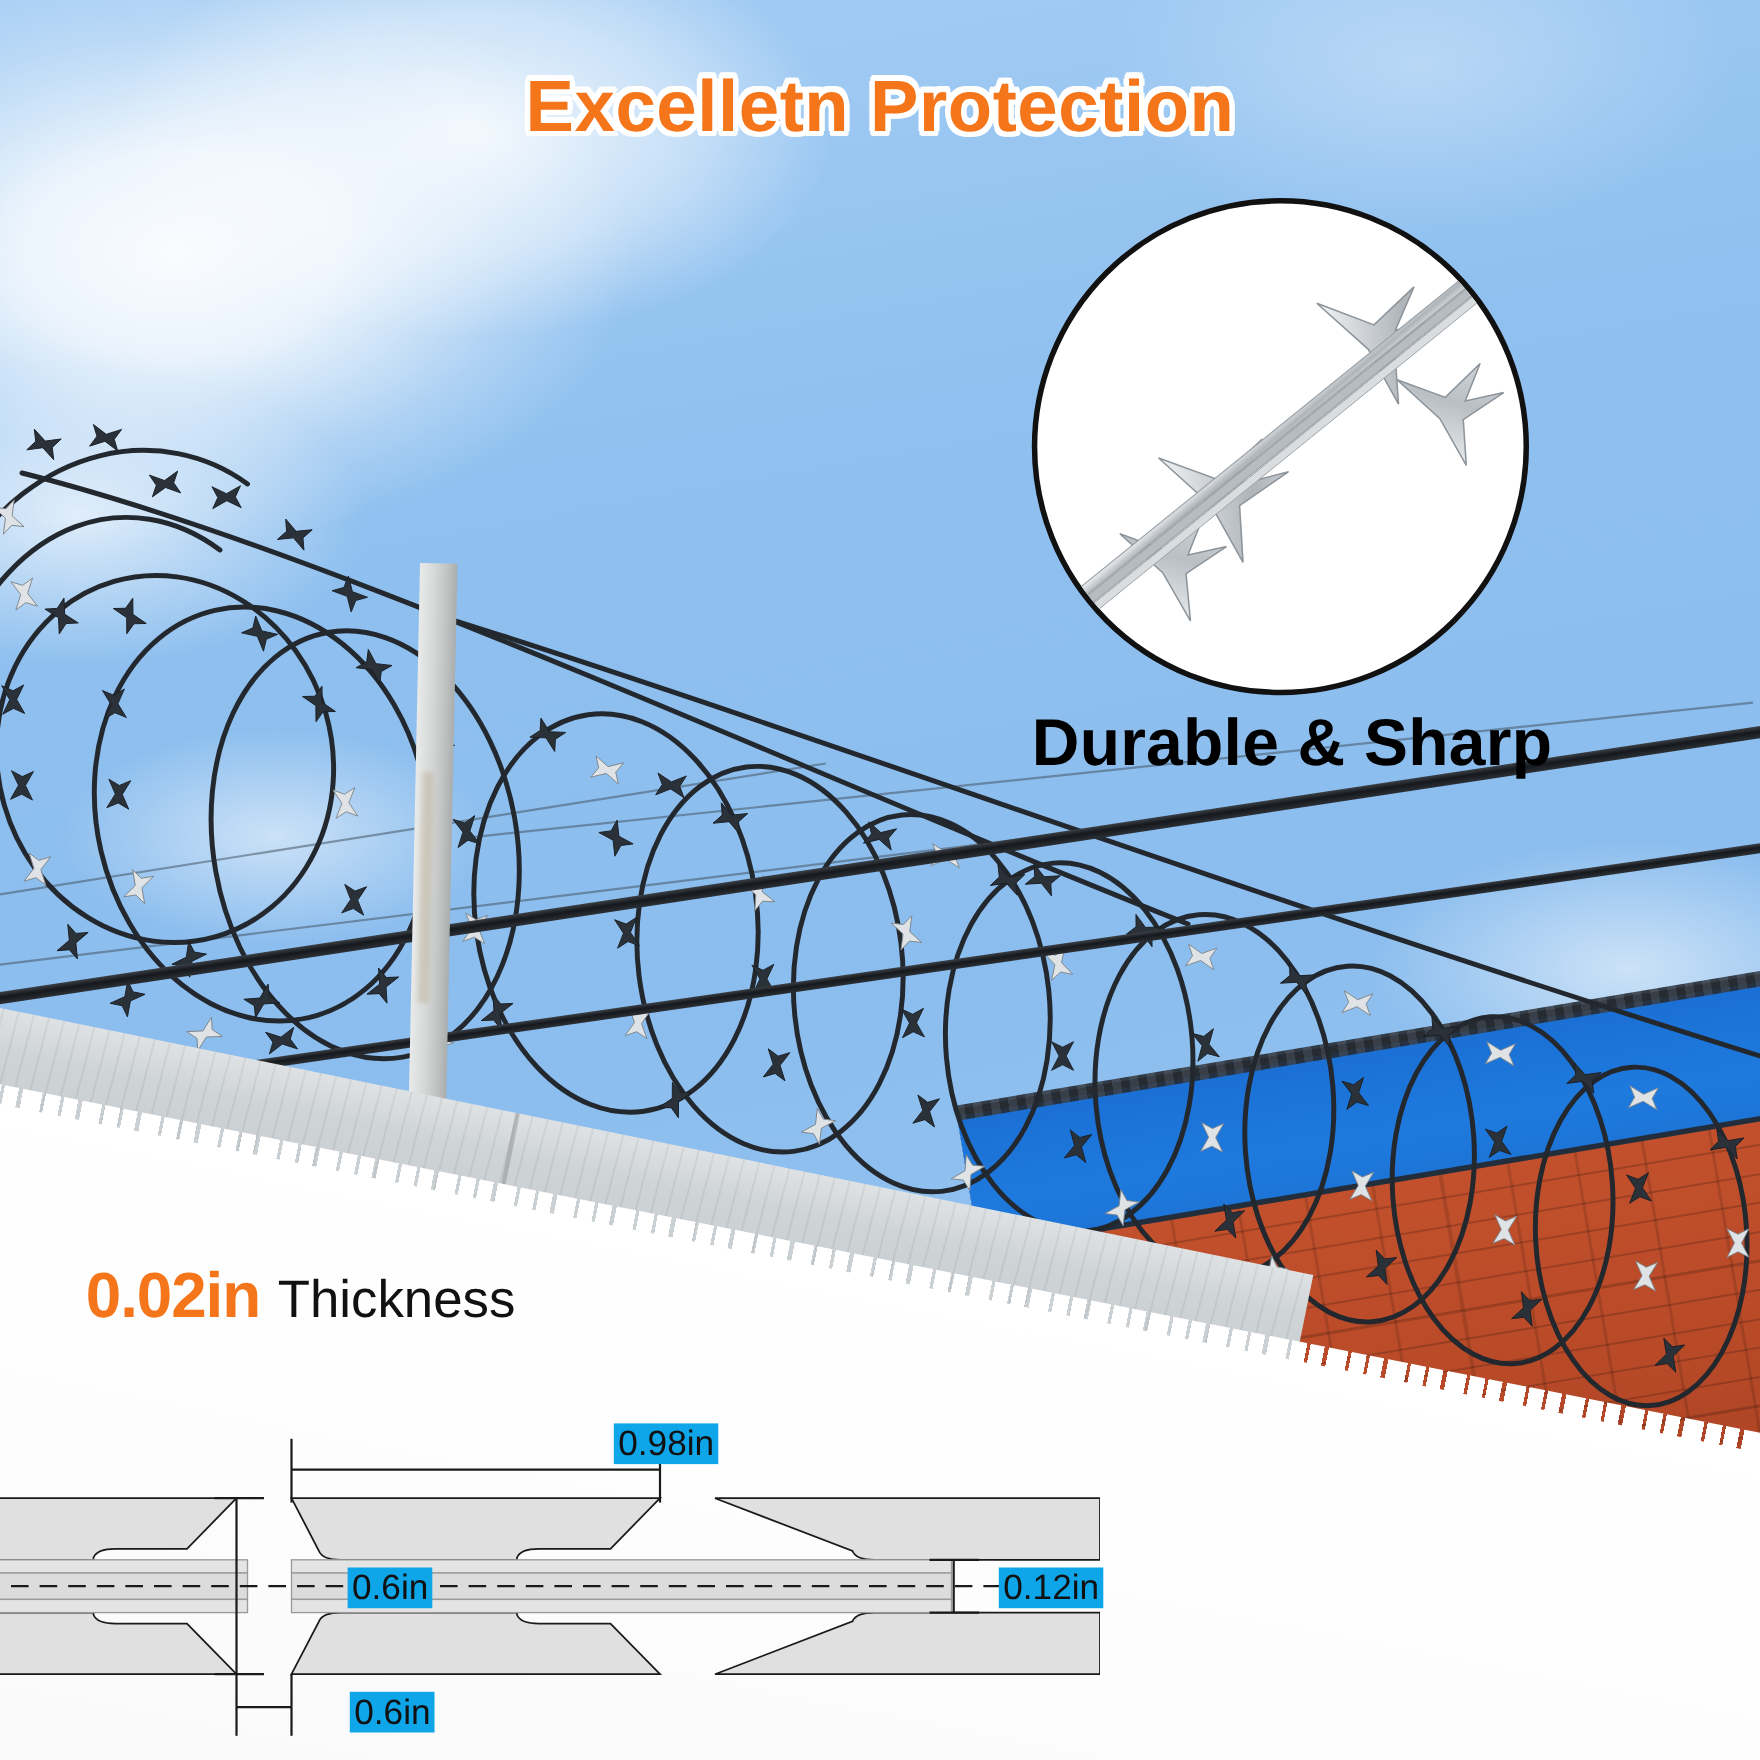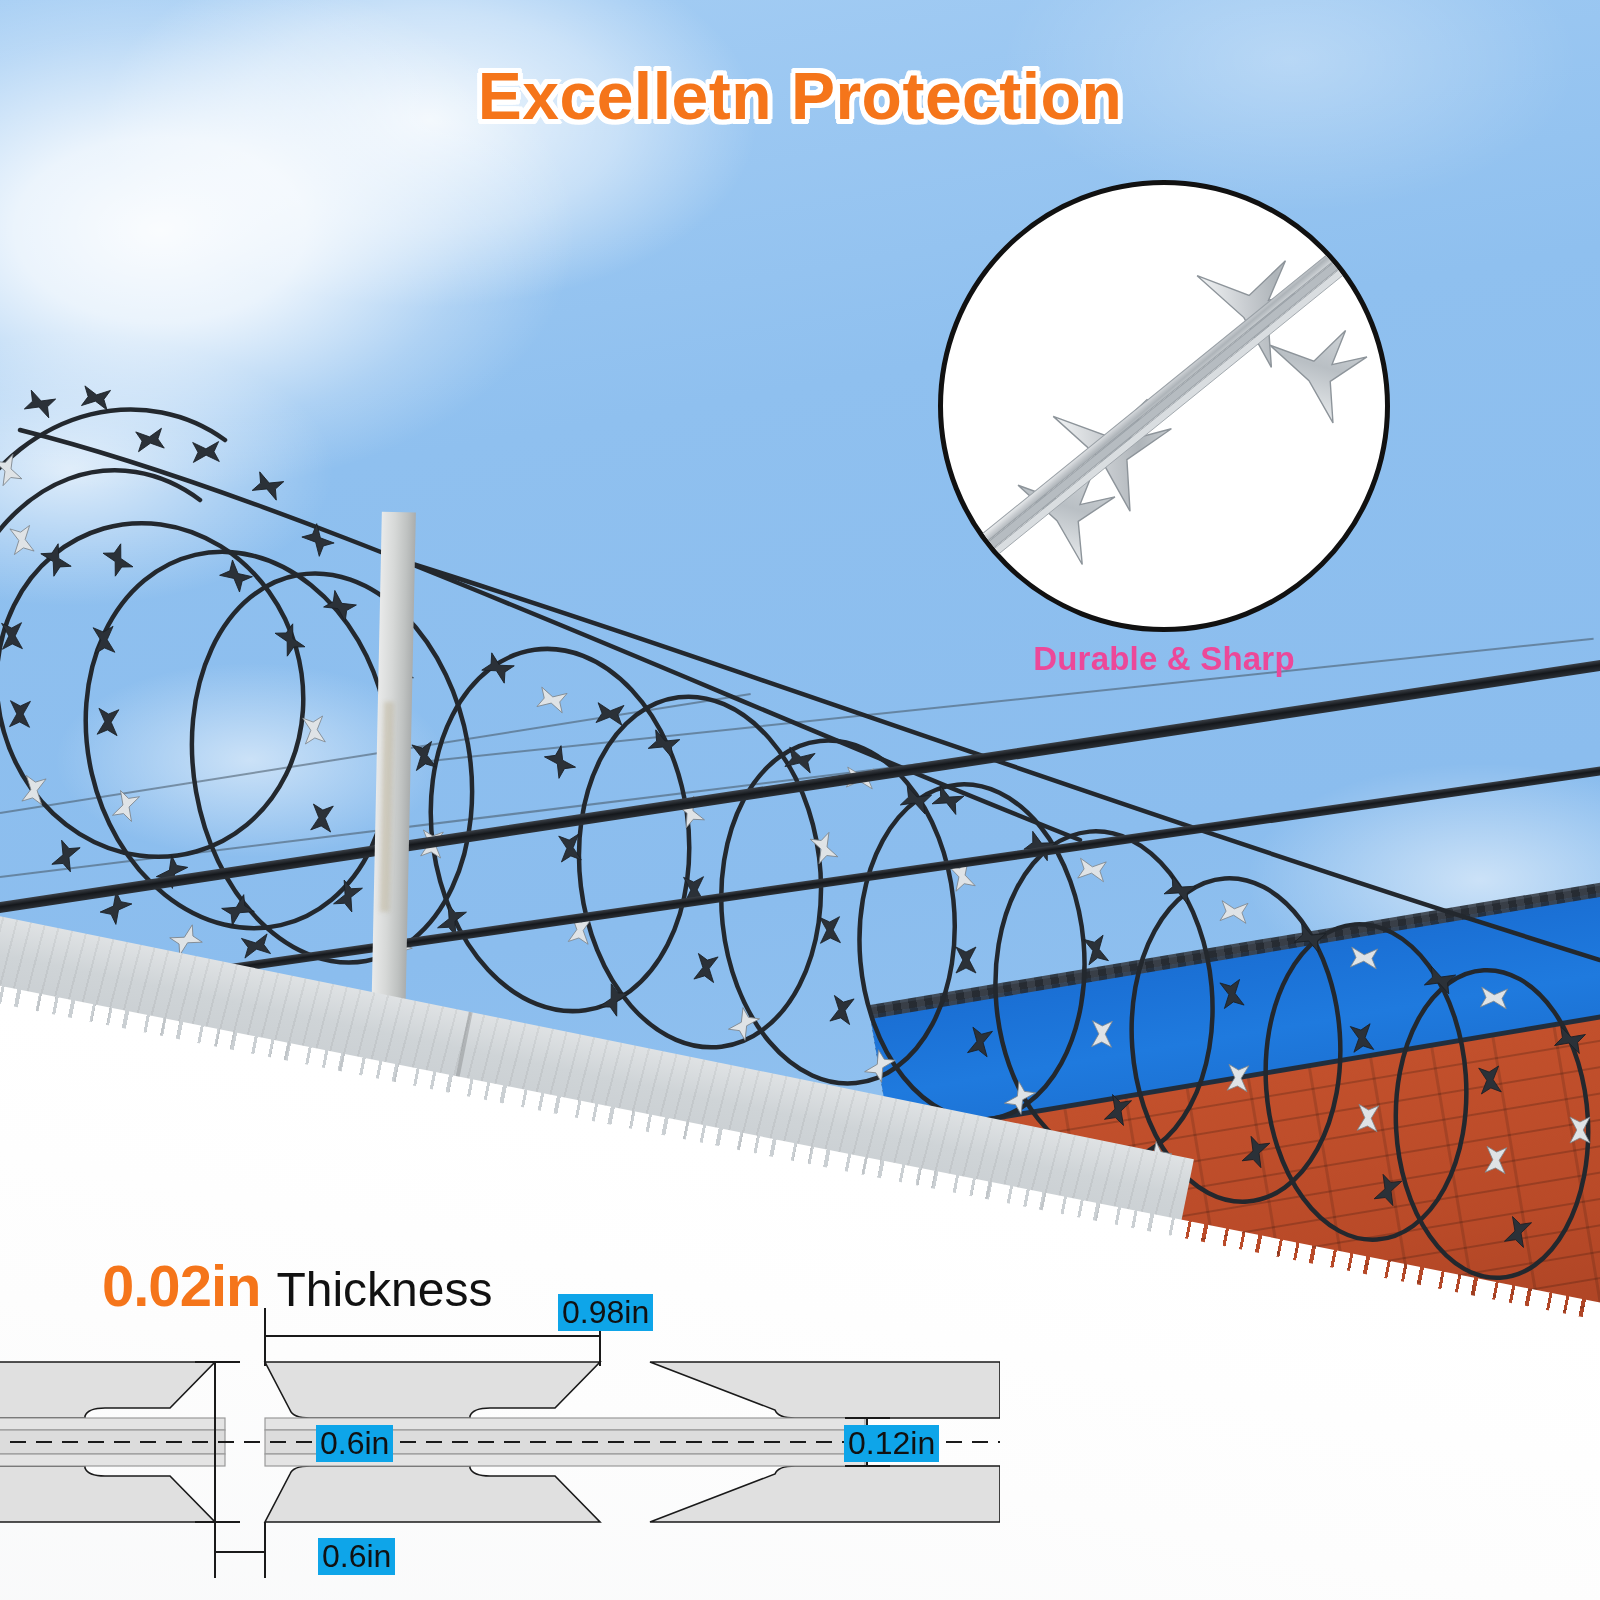--- a/index.html
+++ b/index.html
@@ -170,35 +170,33 @@
     width: 442px; height: 442px;
     border: 5px solid #111111;
     border-radius: 50%;
     background: #ffffff;
     overflow: hidden;
   }
   .callout-label {
     position: absolute;
     left: 938px; top: 640px;
     width: 452px;
-    text-align: center;
-    font-size: 33px;
+    font-size: 60px;
     font-weight: 700;
-    color: #ec4899;
+    color: #000000;
     letter-spacing: 0.2px;
     white-space: nowrap;
   }
 
   
   .spec-heading {
     position: absolute;
-    left: 78px; top: 1252px;
+    left: 78px; top: 1144px;
     font-size: 0;
     white-space: nowrap;
-    margin-left: 24px;
   }
   .spec-num {
     font-size: 58px;
     font-weight: 700;
     color: #f5751a;
     letter-spacing: -1px;
   }
   .spec-word {
     font-size: 48px;
     font-weight: 400;
@@ -466,15 +464,15 @@
       <line x1="867" y1="128" x2="867" y2="176"></line>
     </g>
   </svg>
 
   <div class="dim-text" style="left:558px; top:1294px;">0.98in</div>
 
   <div class="dim-text" style="left:316px; top:1425px;">0.6in</div>
 
   <div class="dim-text" style="left:318px; top:1538px;">0.6in</div>
 
-  <div class="dim-text" style="left:844px; top:1425px;">0.12in</div>
+  <div class="dim-text" style="left:908px; top:1425px;">0.12in</div>
 
 </div>
 
 </body></html>

